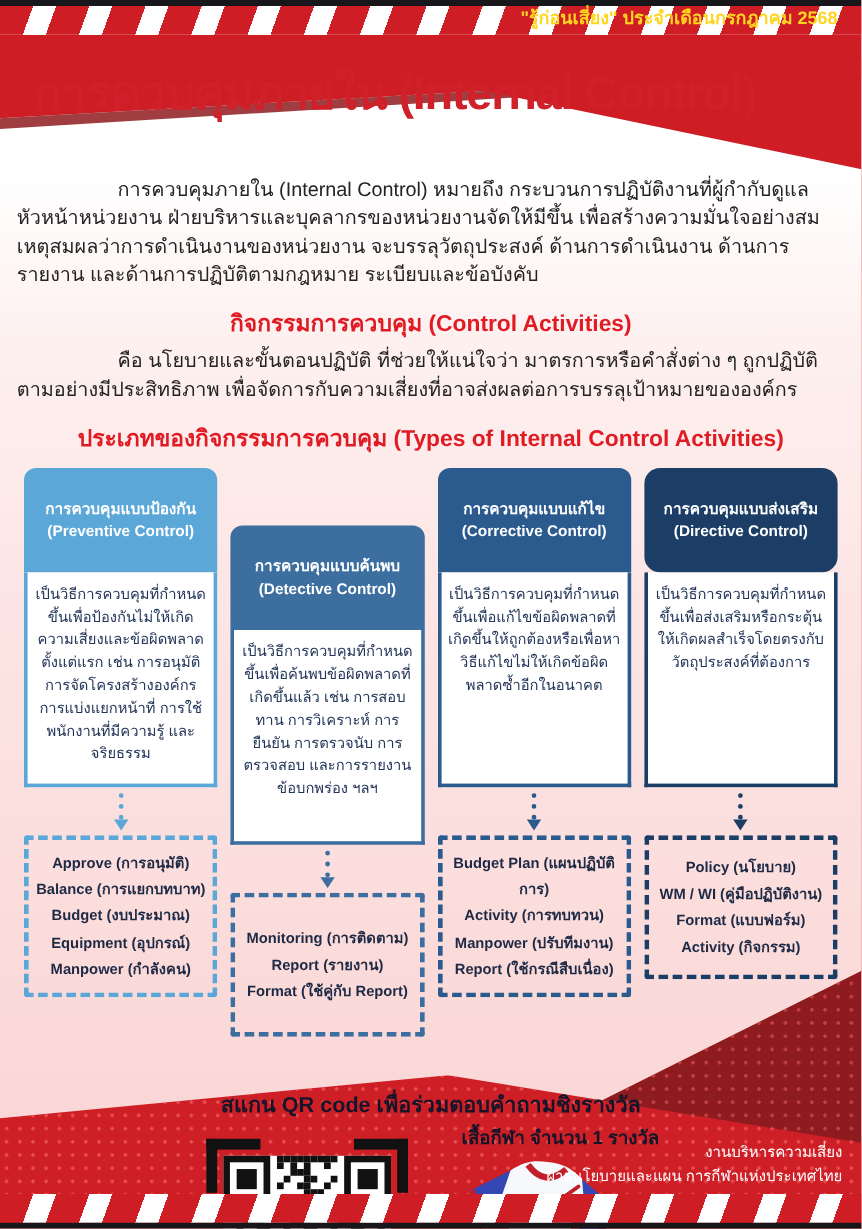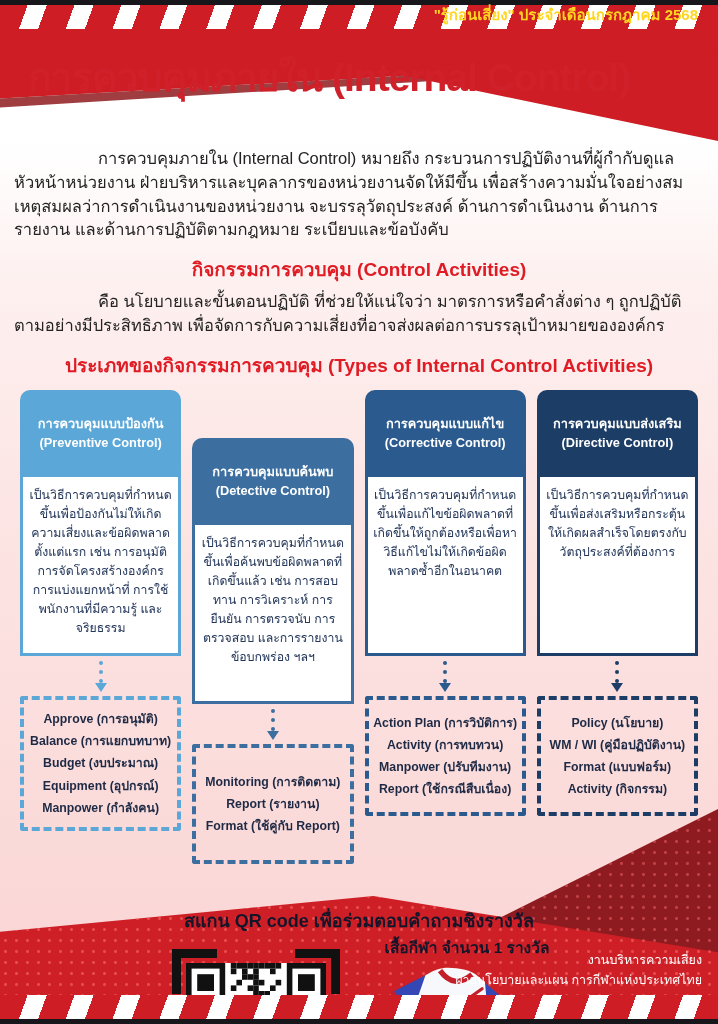--- a/index.html
+++ b/index.html
@@ -36,21 +36,21 @@
   .col-card{background:#fff;border:3px solid;border-top:none;height:158px;padding:9px 5px;
     font-size:12.3px;line-height:1.55;color:#23365a;text-align:center;overflow-wrap:anywhere;}
   .arrow-wrap{display:flex;flex-direction:column;align-items:center;height:40px;justify-content:center;}
   .arrow-line{width:0;height:22px;border-left:4px dotted;}
   .arrow-head{width:0;height:0;border-left:6px solid transparent;border-right:6px solid transparent;border-top:9px solid;}
   .dash-box{border:4px dashed;border-radius:3px;min-height:96px;padding:8px 2px;display:flex;flex-direction:column;
     justify-content:center;text-align:center;font-size:12.3px;font-weight:700;color:#1e2a45;line-height:1.8;background:transparent;}
   .c1 .col-header{background:#5aa7d8;} .c1 .col-card{border-color:#5aa7d8;} .c1 .arrow-line{border-color:#5aa7d8;} .c1 .arrow-head{border-top-color:#5aa7d8;} .c1 .dash-box{border-color:#5aa7d8;}
   .c2 .col-header{background:#3c6fa0;margin-top:48px;} .c2 .col-card{border-color:#3c6fa0;} .c2 .arrow-line{border-color:#3c6fa0;} .c2 .arrow-head{border-top-color:#3c6fa0;} .c2 .dash-box{border-color:#3c6fa0;}
   .c3 .col-header{background:#2a5a8e;} .c3 .col-card{border-color:#2a5a8e;} .c3 .arrow-line{border-color:#2a5a8e;} .c3 .arrow-head{border-top-color:#2a5a8e;} .c3 .dash-box{border-color:#2a5a8e;}
-  .c4 .col-header{background:#1c3d66;} .c4 .col-card{border-color:#1c3d66;} .c4 .arrow-line{border-color:#1c3d66;} .c4 .arrow-head{border-top-color:#1c3d66;} .c4 .dash-box{border-color:#1c3d66;}
+  .c4 .col-header{background:#1c3d66;border-radius:13px;} .c4 .col-card{border-color:#1c3d66;} .c4 .arrow-line{border-color:#1c3d66;} .c4 .arrow-head{border-top-color:#1c3d66;} .c4 .dash-box{border-color:#1c3d66;}
   
   .qr-heading{margin-top:42px;text-align:center;color:#15152a;font-weight:800;font-size:18px;}
   .qr-area{position:relative;height:240px;}
   .qr-frame{position:absolute;left:172px;top:14px;width:168px;height:168px;z-index:3;}
   .qr-frame .corner{position:absolute;width:36px;height:36px;border:9px solid #111;}
   .corner.tl{top:0;left:0;border-right:none;border-bottom:none;}
   .corner.tr{top:0;right:0;border-left:none;border-bottom:none;}
   .corner.bl{bottom:0;left:0;border-right:none;border-top:none;}
   .corner.br{bottom:0;right:0;border-left:none;border-top:none;}
   .qr-svg{position:absolute;left:14px;top:14px;}
@@ -131,21 +131,21 @@
         <div class="col-header">
           <div>การควบคุมแบบแก้ไข</div>
           <div>(Corrective Control)</div>
         </div>
         <div class="col-card">เป็นวิธีการควบคุมที่กำหนดขึ้นเพื่อแก้ไขข้อผิดพลาดที่เกิดขึ้นให้ถูกต้องหรือเพื่อหาวิธีแก้ไขไม่ให้เกิดข้อผิดพลาดซ้ำอีกในอนาคต</div>
         <div class="arrow-wrap">
           <div class="arrow-line"></div>
           <div class="arrow-head"></div>
         </div>
         <div class="dash-box">
-          <div>Action Plan (การวิบัติการ)</div>
+          <div>Budget Plan (แผนปฏิบัติการ)</div>
           <div>Activity (การทบทวน)</div>
           <div>Manpower (ปรับทีมงาน)</div>
           <div>Report (ใช้กรณีสืบเนื่อง)</div>
         </div>
       </div>
 
       <div class="col c4">
         <div class="col-header">
           <div>การควบคุมแบบส่งเสริม</div>
           <div>(Directive Control)</div>

